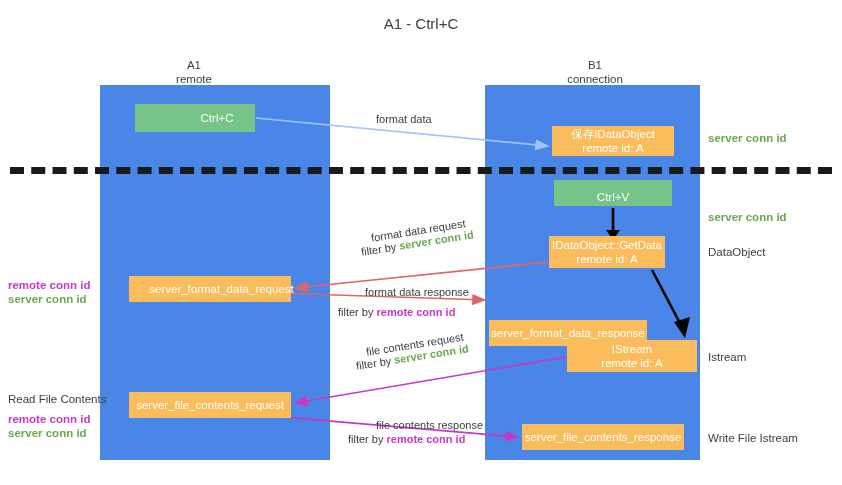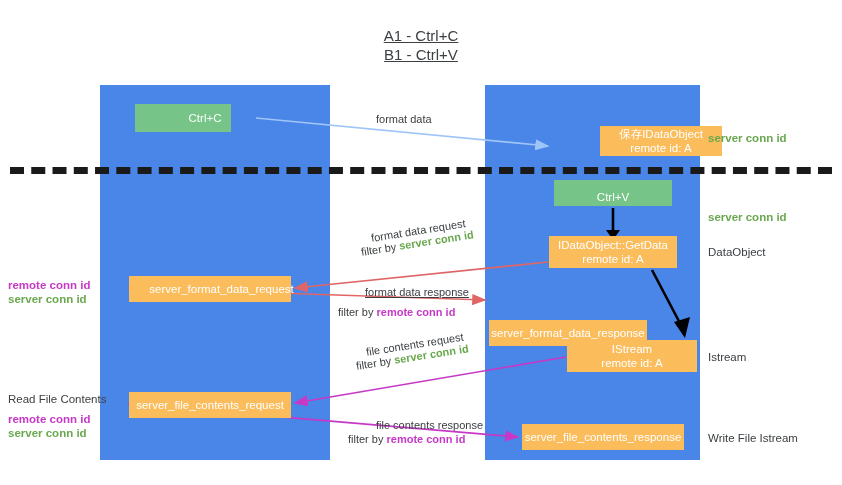--- a/index.html
+++ b/index.html
@@ -12,27 +12,26 @@
     width: 842px;
     height: 485px;
     background: #ffffff;
     font-family: "Liberation Sans", sans-serif;
     overflow: hidden;
   }
   
   #title {
     position: absolute;
     left: 0;
-    top: 26px;
+    top: 14px;
     width: 842px;
     text-align: center;
     font-size: 15px;
     color: #3c4043;
     line-height: 19px;
-    text-decoration: underline;
   }
   
   .col-head {
     position: absolute;
     text-align: center;
     font-size: 11.5px;
     color: #3c4043;
     line-height: 14px;
     width: 160px;
   }
@@ -58,24 +57,24 @@
     color: #ffffff;
     font-size: 11.5px;
     line-height: 14px;
     text-align: center;
     padding: 2px 4px;
   }
   .box.green { background: #76c487; }
   .box.orange { background: #fbb council; }
   .box.orange { background: #fbbc5c; }
   .box .ln { display: block; white-space: nowrap; }
-  #box-ctrlc   { left: 135px; top: 104px; width: 96px; height: 28px; padding-left: 48px; }
-  #box-save    { left: 552px; top: 126px; width: 122px; height: 30px; margin-left: 48px; }
+  #box-ctrlc   { left: 135px; top: 104px; width: 120px; height: 28px; padding-left: 48px; }
+  #box-save    { left: 552px; top: 126px; width: 122px; height: 30px; }
   #box-ctrlv   { left: 554px; top: 180px; width: 118px; height: 26px; justify-content: flex-end; }
-  #box-getdata { left: 549px; top: 236px; width: 128px; height: 32px; justify-content: space-between; }
+  #box-getdata { left: 549px; top: 236px; width: 116px; height: 32px; justify-content: space-between; }
   #box-sfdreq  { left: 129px; top: 276px; width: 162px; height: 26px; padding-left: 27px; }
   #box-sfdresp { left: 489px; top: 288px; width: 158px; height: 26px; margin-top: 32px; }
   #box-istream { left: 567px; top: 340px; width: 130px; height: 32px; }
   #box-sfcreq  { left: 129px; top: 392px; width: 162px; height: 26px; }
   #box-sfcresp { left: 522px; top: 424px; width: 162px; height: 26px; }
   
   .side-label {
     position: absolute;
     font-size: 11.5px;
     line-height: 14px;
@@ -99,21 +98,21 @@
     line-height: 14px;
     color: #3c4043;
     white-space: nowrap;
   }
   .edge-label .hl-green { color: #6aa84f; font-weight: bold; }
   .edge-label .hl-magenta { color: #c738c7; font-weight: bold; }
   .rot-up { transform: rotate(-9deg); transform-origin: left top; }
   #el-formatlist { left: 376px; top: 112px; }
   #el-fdreq  { left: 370px; top: 231px; }
   #el-fdreq2 { left: 360px; top: 245px; }
-  #el-fdresp  { left: 365px; top: 285px; text-decoration: underline; }
+  #el-fdresp  { left: 365px; top: 285px; }
   #el-fdresp2 { left: 338px; top: 305px; }
   #el-fcreq  { left: 365px; top: 345px; }
   #el-fcreq2 { left: 355px; top: 359px; }
   #el-fcresp  { left: 376px; top: 408px; margin-top: 10px; }
   #el-fcresp2 { left: 348px; top: 432px; }
   
   #divider {
     position: absolute;
     left: 10px;
     top: 167px;
@@ -128,23 +127,30 @@
     pointer-events: none;
   }
 </style>
 </head>
 <body>
 
 <div id="canvas">
 
   <div id="title">
     <div>A1 - Ctrl+C</div>
-    <div>B1 - Ctrl+V</div>
-  </div>
-
+  </div>
+
+  <div class="col-head" id="head-a1">
+    <div>A1</div>
+    <div>remote</div>
+  </div>
+  <div class="col-head" id="head-b1">
+    <div>B1</div>
+    <div>connection</div>
+  </div>
 
   <div class="lane" id="lane-a1"></div>
   <div class="lane" id="lane-b1"></div>
 
   <svg id="svg-layer">
     <defs>
       <marker id="ah-blue" markerWidth="9" markerHeight="7" refX="8" refY="3.5" orient="auto">
         <polygon points="0 0, 9 3.5, 0 7" fill="#9fc5f8"></polygon>
       </marker>
       <marker id="ah-red" markerWidth="9" markerHeight="7" refX="8" refY="3.5" orient="auto">

